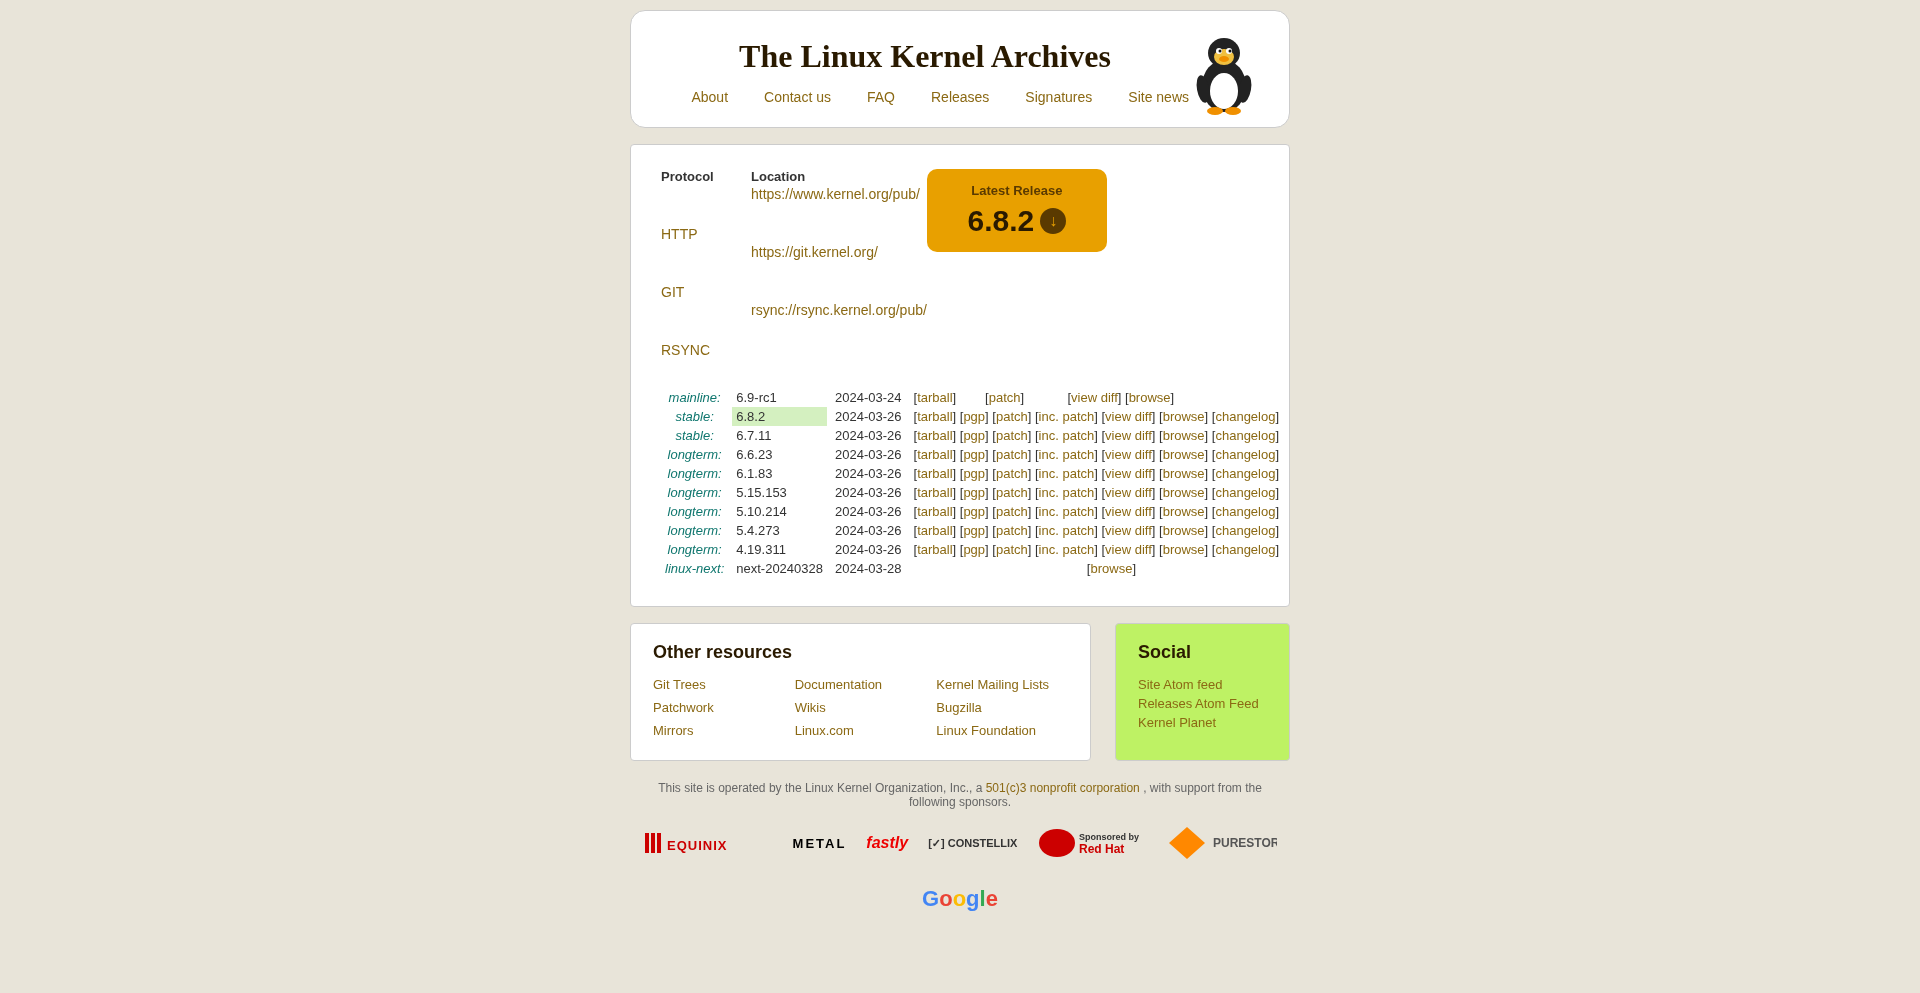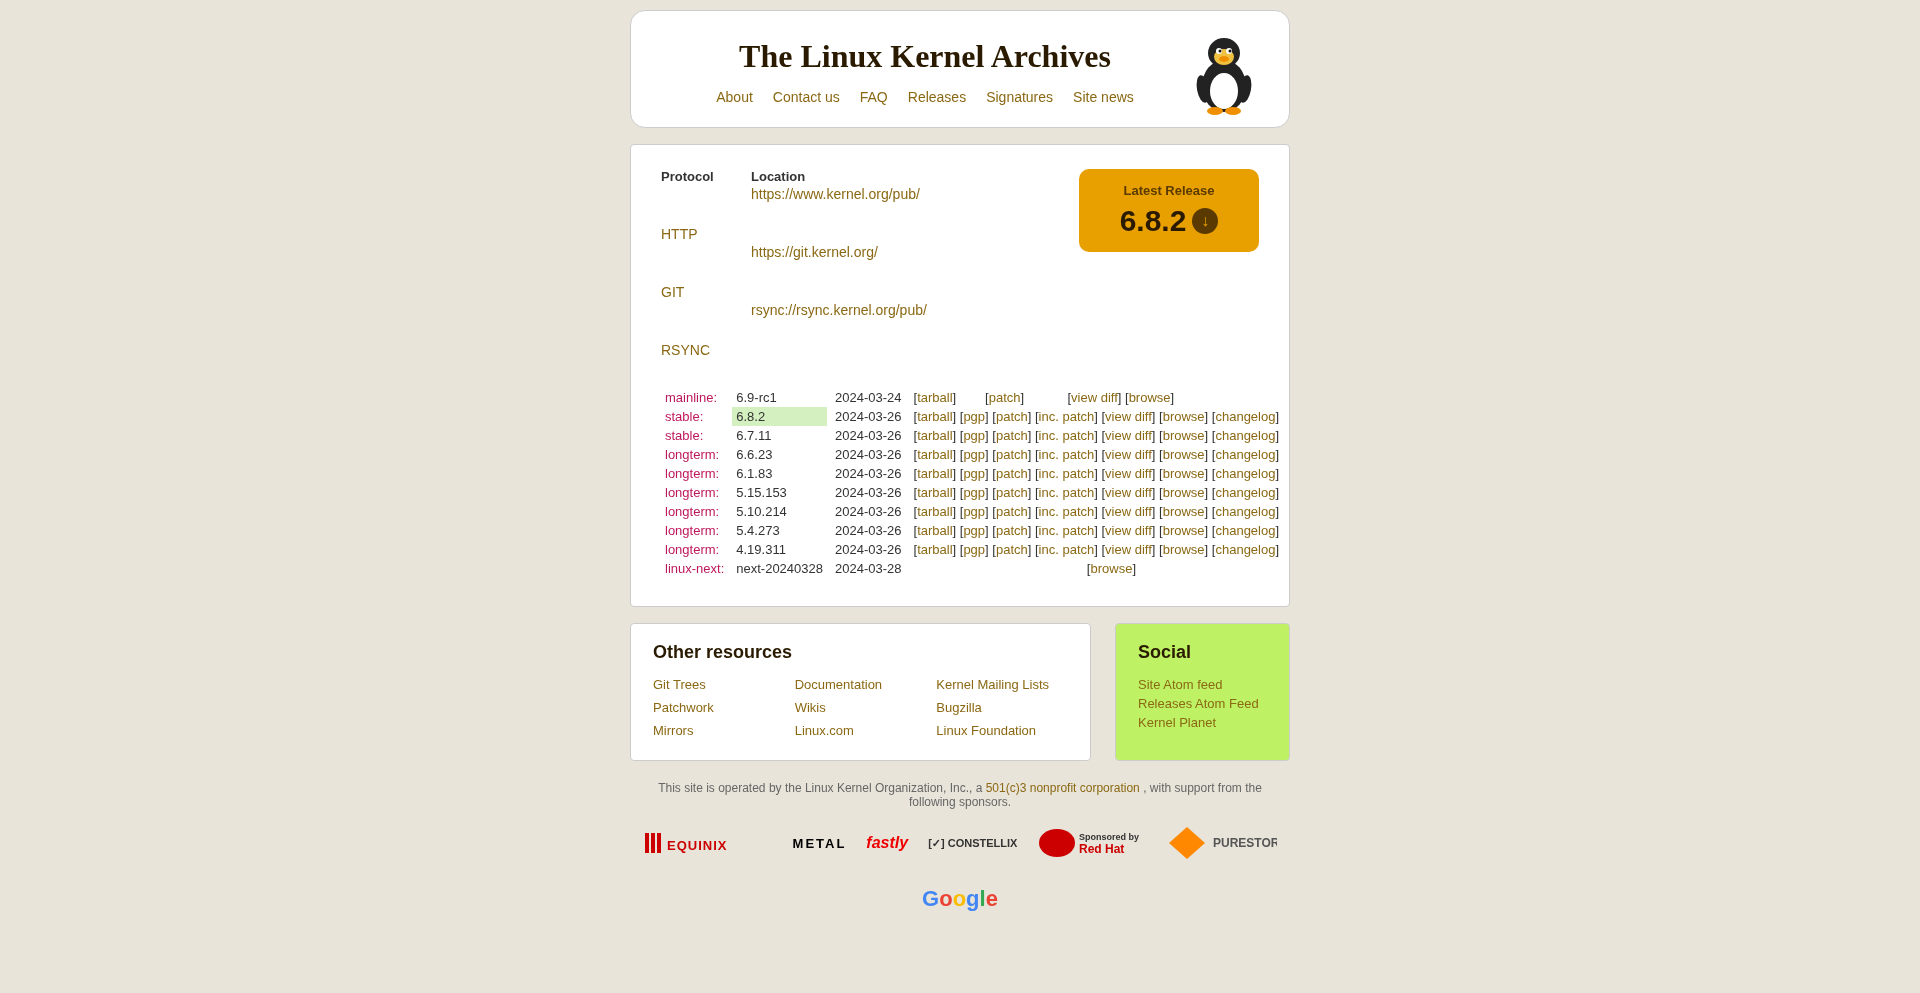--- a/index.html
+++ b/index.html
@@ -36,22 +36,22 @@
     .site-title {
       font-size: 32px;
       font-weight: bold;
       color: #2a1a00;
       font-family: Georgia, serif;
       display: block;
       margin-bottom: 14px;
     }
     .nav-links {
       display: flex;
-      gap: 20px;
-      justify-content: center;
+      gap: 36px;
+      justify-content: flex-end;
     }
     .nav-links a {
       color: #8b6914;
       font-size: 14px;
     }
 
     
     .tux-container {
       width: 70px;
       height: 80px;
@@ -62,21 +62,21 @@
       background: #fff;
       border: 1px solid #ccc;
       border-radius: 4px;
       padding: 24px 30px 28px;
       margin-bottom: 16px;
     }
 
     
     .protocol-section {
       display: flex;
-      justify-content: space-between;
+      justify-content: flex-start;
       align-items: flex-start;
       margin-bottom: 30px;
     }
     .protocol-table {
       display: grid;
       grid-template-columns: 80px 1fr;
       gap: 2px 10px;
     }
     .proto-header {
       font-weight: bold;
@@ -133,24 +133,25 @@
       width: 100%;
       border-collapse: collapse;
       font-size: 13px;
     }
     .releases-table td {
       padding: 2px 4px;
       vertical-align: middle;
       white-space: nowrap;
     }
     .releases-table .type-cell {
-      color: #be185d;
+      color: #0f766e;
       font-weight: normal;
-      text-align: left;
+      text-align: center;
       padding-right: 8px;
+      font-style: italic;
     }
     .releases-table .version-cell {
       color: #333;
       font-weight: normal;
       min-width: 80px;
     }
     .releases-table .version-cell.highlight {
       background: #d4f0c0;
     }
     .releases-table .date-cell {

